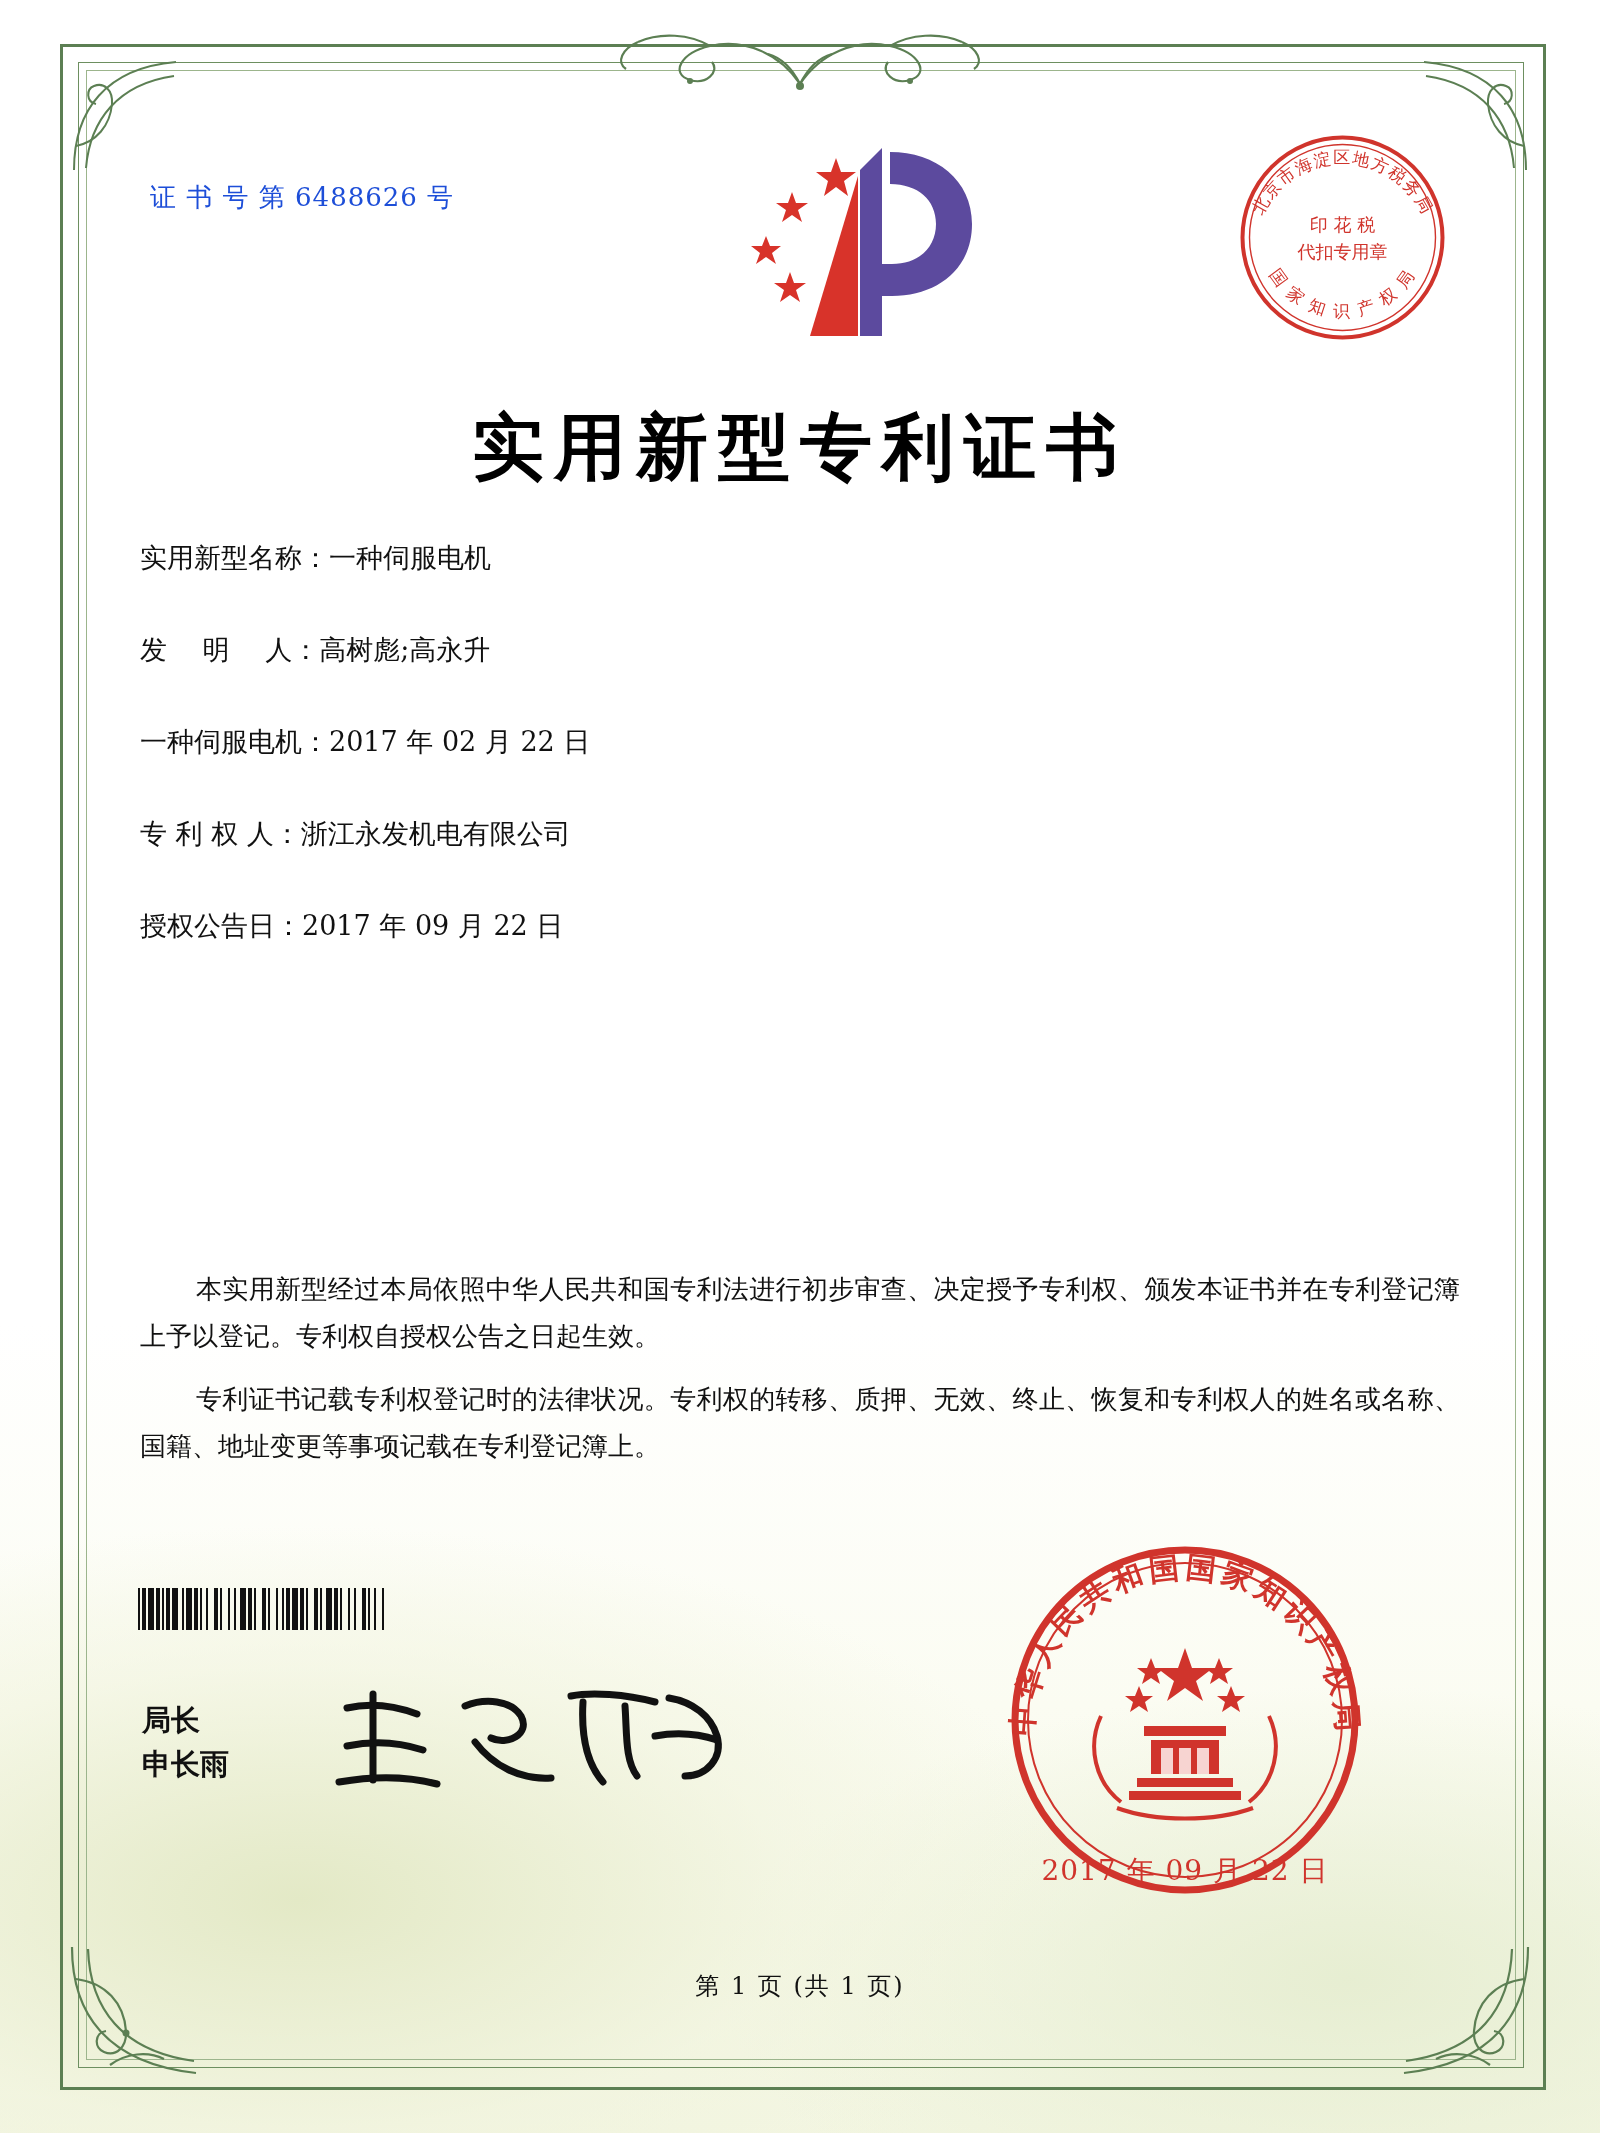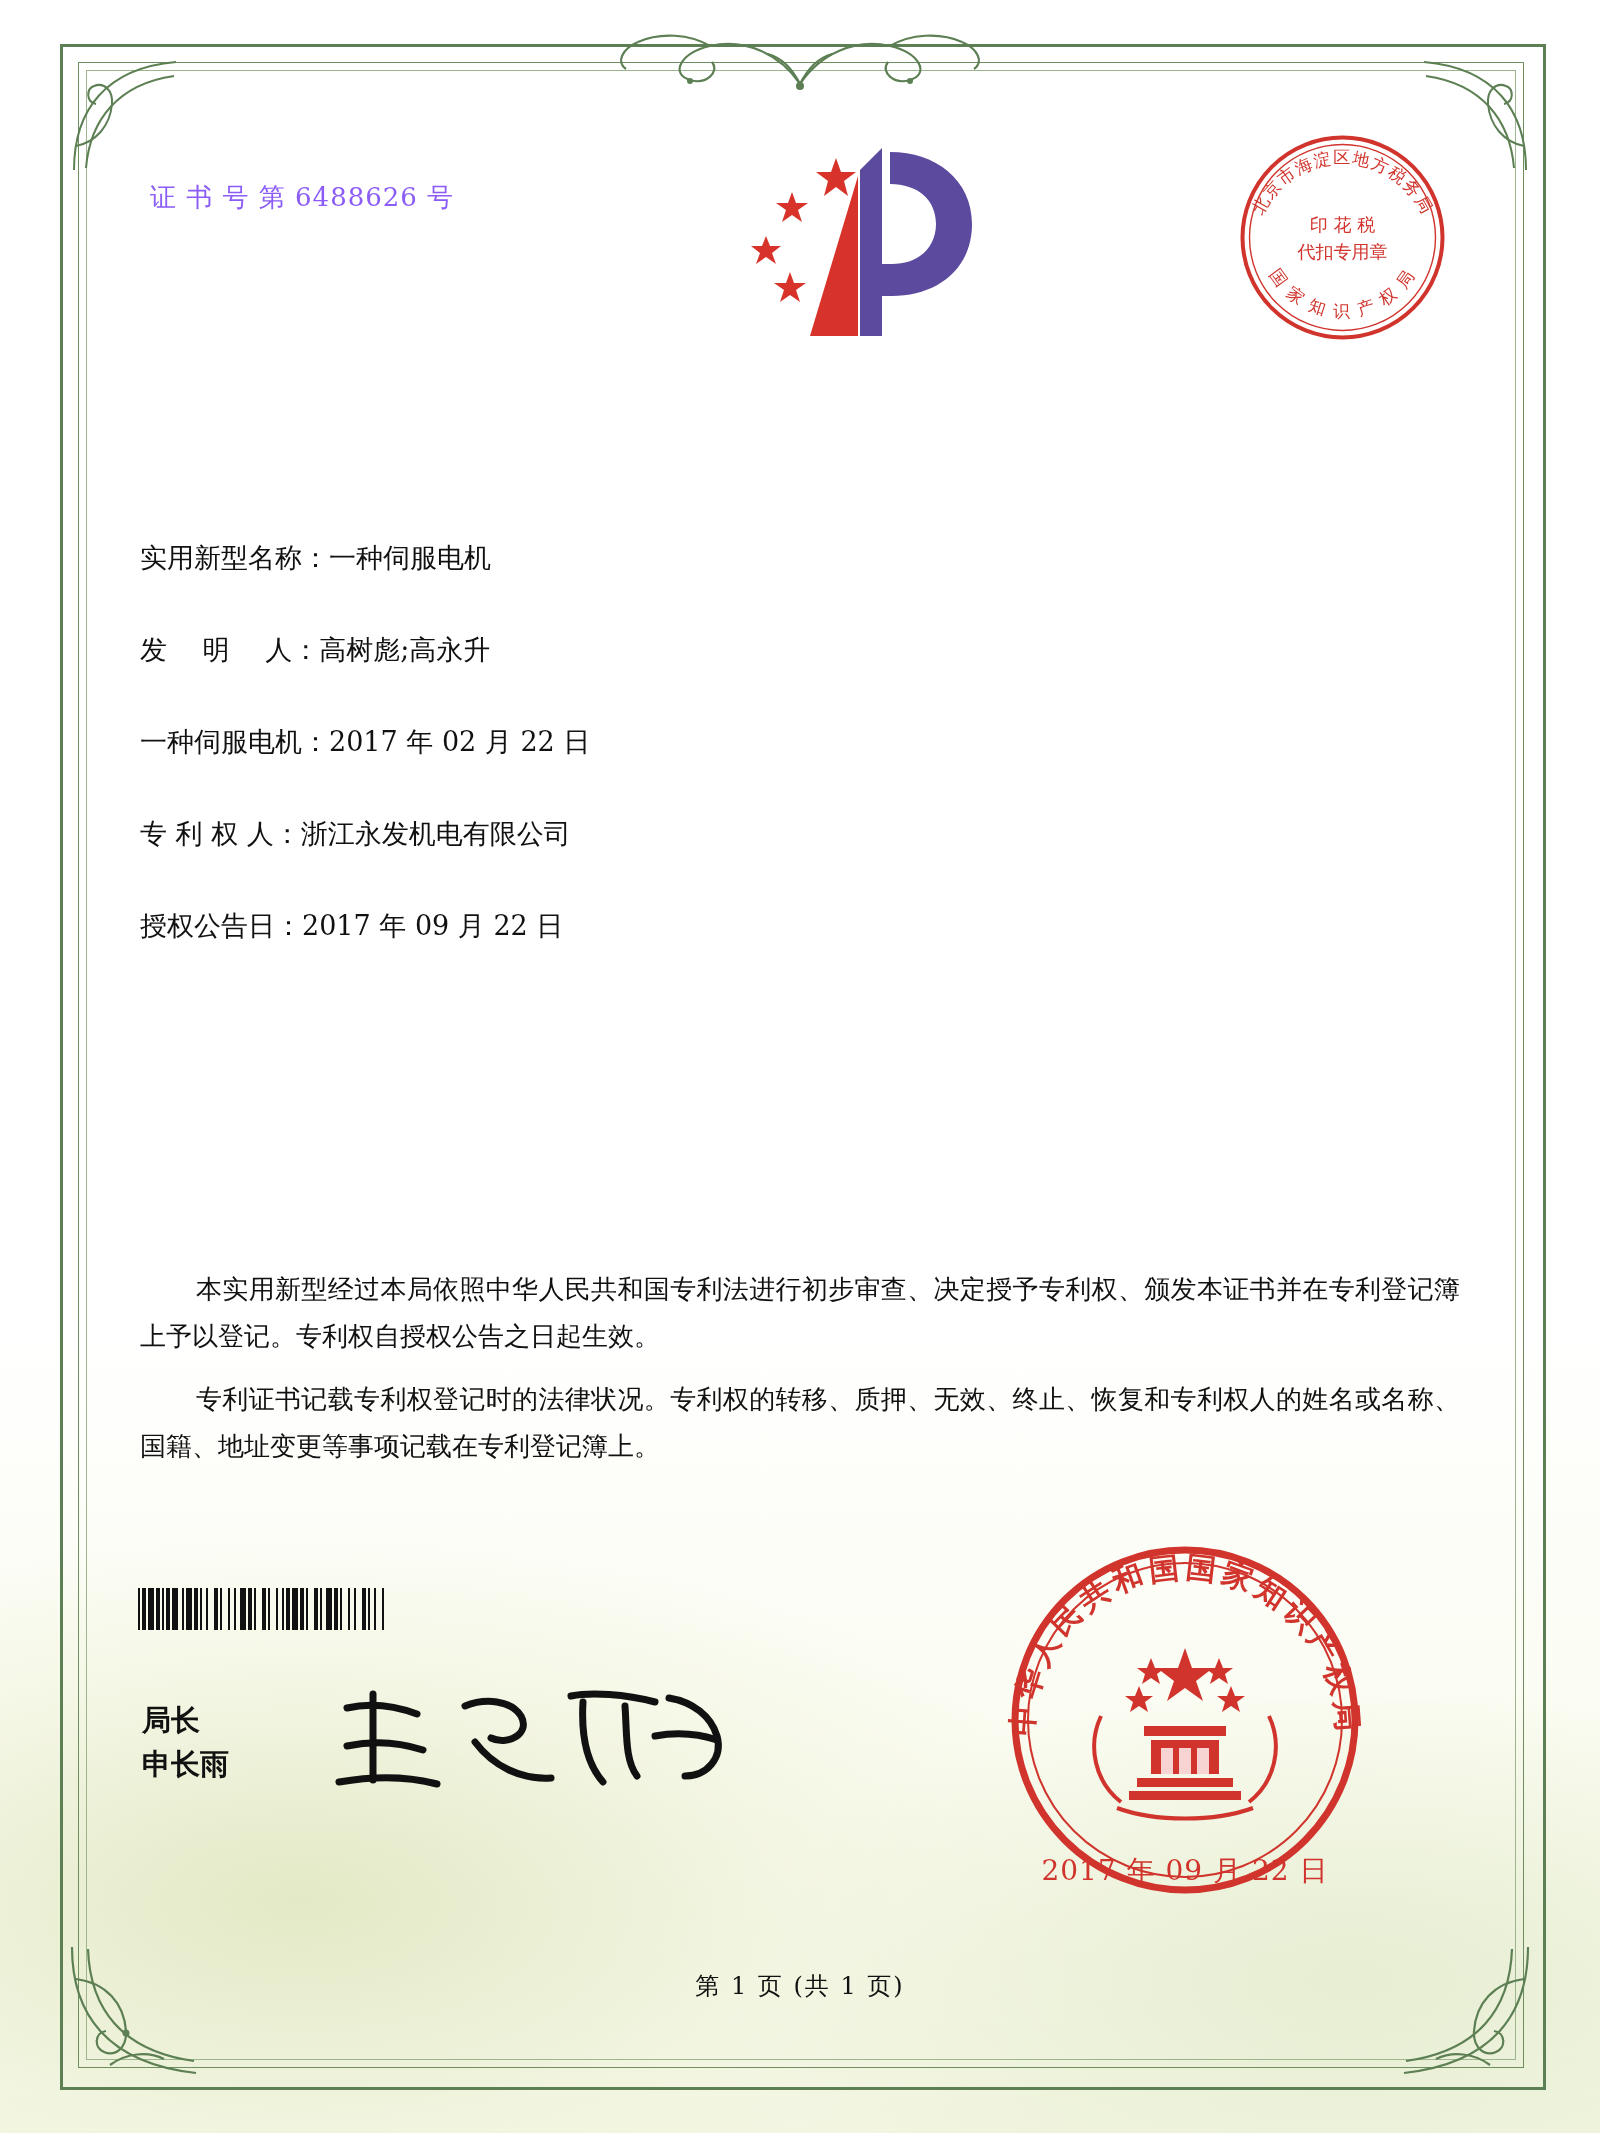--- a/index.html
+++ b/index.html
@@ -63,21 +63,21 @@
     position: absolute;
     left: 120px; top: 110px;
     width: 1360px; height: 1910px;
   }
 
   .cert-no {
     position: absolute;
     left: 30px; top: 70px;
     font-family: "DejaVu Serif", "Liberation Serif", serif;
     font-size: 26px;
-    color: #8b5cf6;
+    color: #1d4ed8;
     letter-spacing: 1px;
     white-space: nowrap;
   }
 
   
   .logo {
     position: absolute;
     left: 620px; top: 30px;
     width: 260px; height: 210px;
   }
@@ -302,20 +302,21 @@
           <textPath href="#arcTop" startOffset="50%" text-anchor="middle">北京市海淀区地方税务局</textPath>
         </text>
         <text font-family="'DejaVu Serif','Liberation Serif',serif" font-size="17" fill="#d0342c" letter-spacing="2">
           <textPath href="#arcBot" startOffset="50%" text-anchor="middle">国 家 知 识 产 权 局</textPath>
         </text>
         <text x="107.5" y="101" text-anchor="middle" font-family="'DejaVu Serif','Liberation Serif',serif" font-size="18" fill="#d0342c">印 花 税</text>
         <text x="107.5" y="128" text-anchor="middle" font-family="'DejaVu Serif','Liberation Serif',serif" font-size="18" fill="#d0342c">代扣专用章</text>
       </svg>
     </div>
 
+    <div class="title">实用新型专利证书</div>
 
     <div class="fields">
       <div class="field-row">
         <span class="field-label">实用新型名称：</span><span class="field-value">一种伺服电机</span>
       </div>
       <div class="field-row">
         <span class="field-label">发　 明 　人：</span><span class="field-value">高树彪;高永升</span>
       </div>
       <div class="field-row">
         <span class="field-label">一种伺服电机：</span><span class="field-value">2017 年 02 月 22 日</span>

